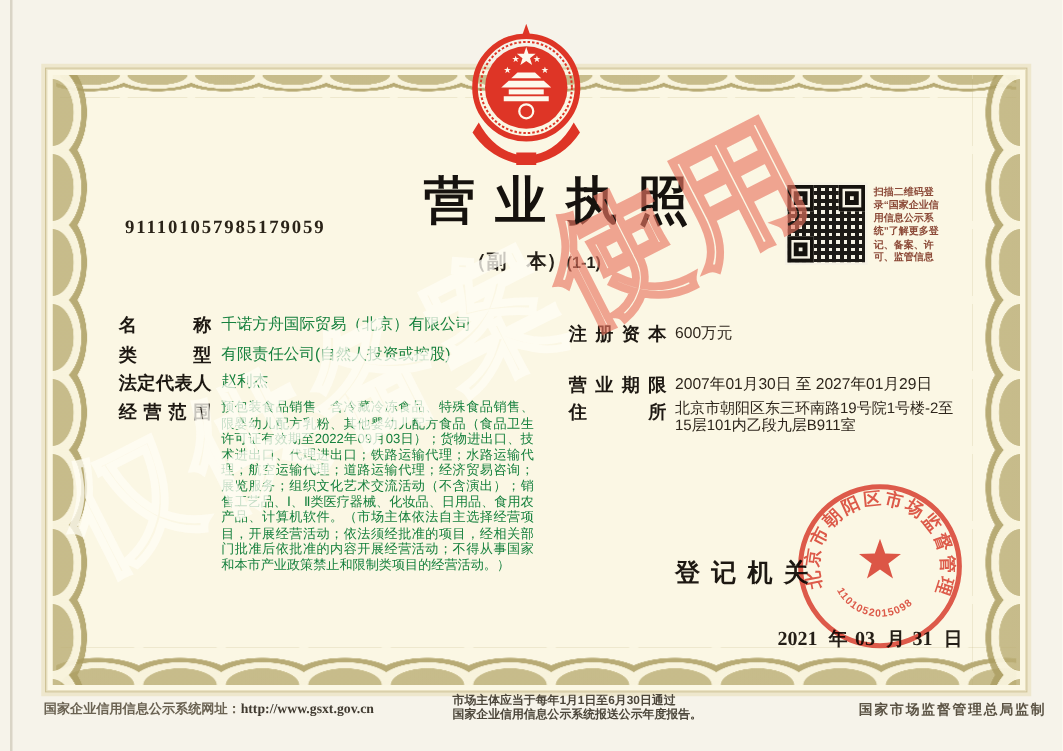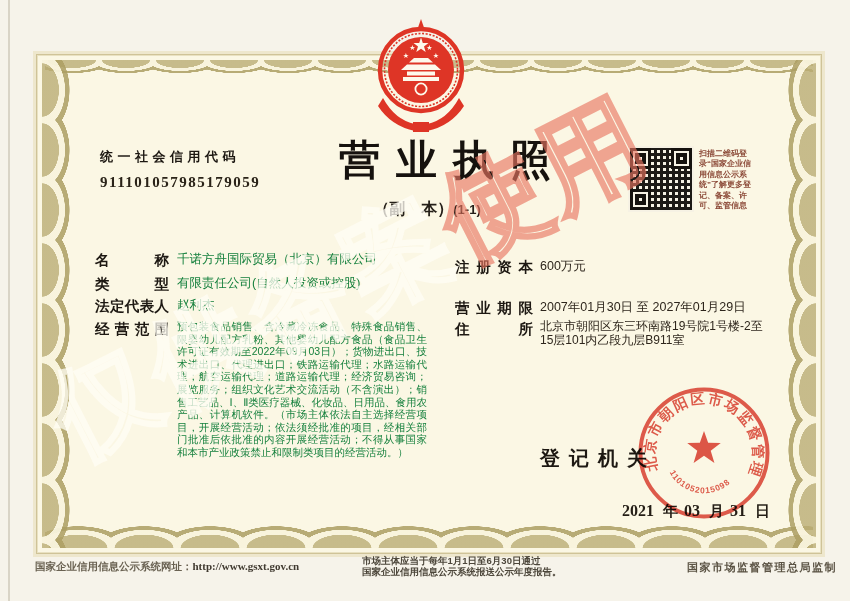--- a/index.html
+++ b/index.html
@@ -100,21 +100,20 @@
       <polygon points="34,48.5 58,48.5 53,44 39,44" fill="#fdf9ec"></polygon>
       <polygon points="26,56 66,56 60,50.5 32,50.5" fill="#fdf9ec"></polygon>
       <rect x="32" y="57.5" width="28" height="4" fill="#fdf9ec"></rect>
       <rect x="28" y="63" width="36" height="4" fill="#fdf9ec"></rect>
       <circle cx="46" cy="75" r="5.6" fill="none" stroke="#fdf9ec" stroke-width="1.8"></circle>
       <path d="M8,84 Q20,106 40,110 L40,117 Q16,112 3,92 Z" fill="#de3526"></path>
       <path d="M84,84 Q72,106 52,110 L52,117 Q76,112 89,92 Z" fill="#de3526"></path>
       <rect x="38" y="108" width="16" height="10" fill="#de3526"></rect>
     </svg>
 
-    <div class="abs credit-label">统一社会信用代码</div>
     <div class="abs credit-code">911101057985179059</div>
 
     <div class="abs title">营业执照</div>
     <div class="abs subtitle"><span>（副　本）</span><span class="copy-no">(1-1)</span></div>
 
     <div class="abs qr">
       <div class="qr-finder" style="left:0;top:0"></div>
       <div class="qr-finder" style="right:0;top:0"></div>
       <div class="qr-finder" style="left:0;bottom:0"></div>
     </div>

